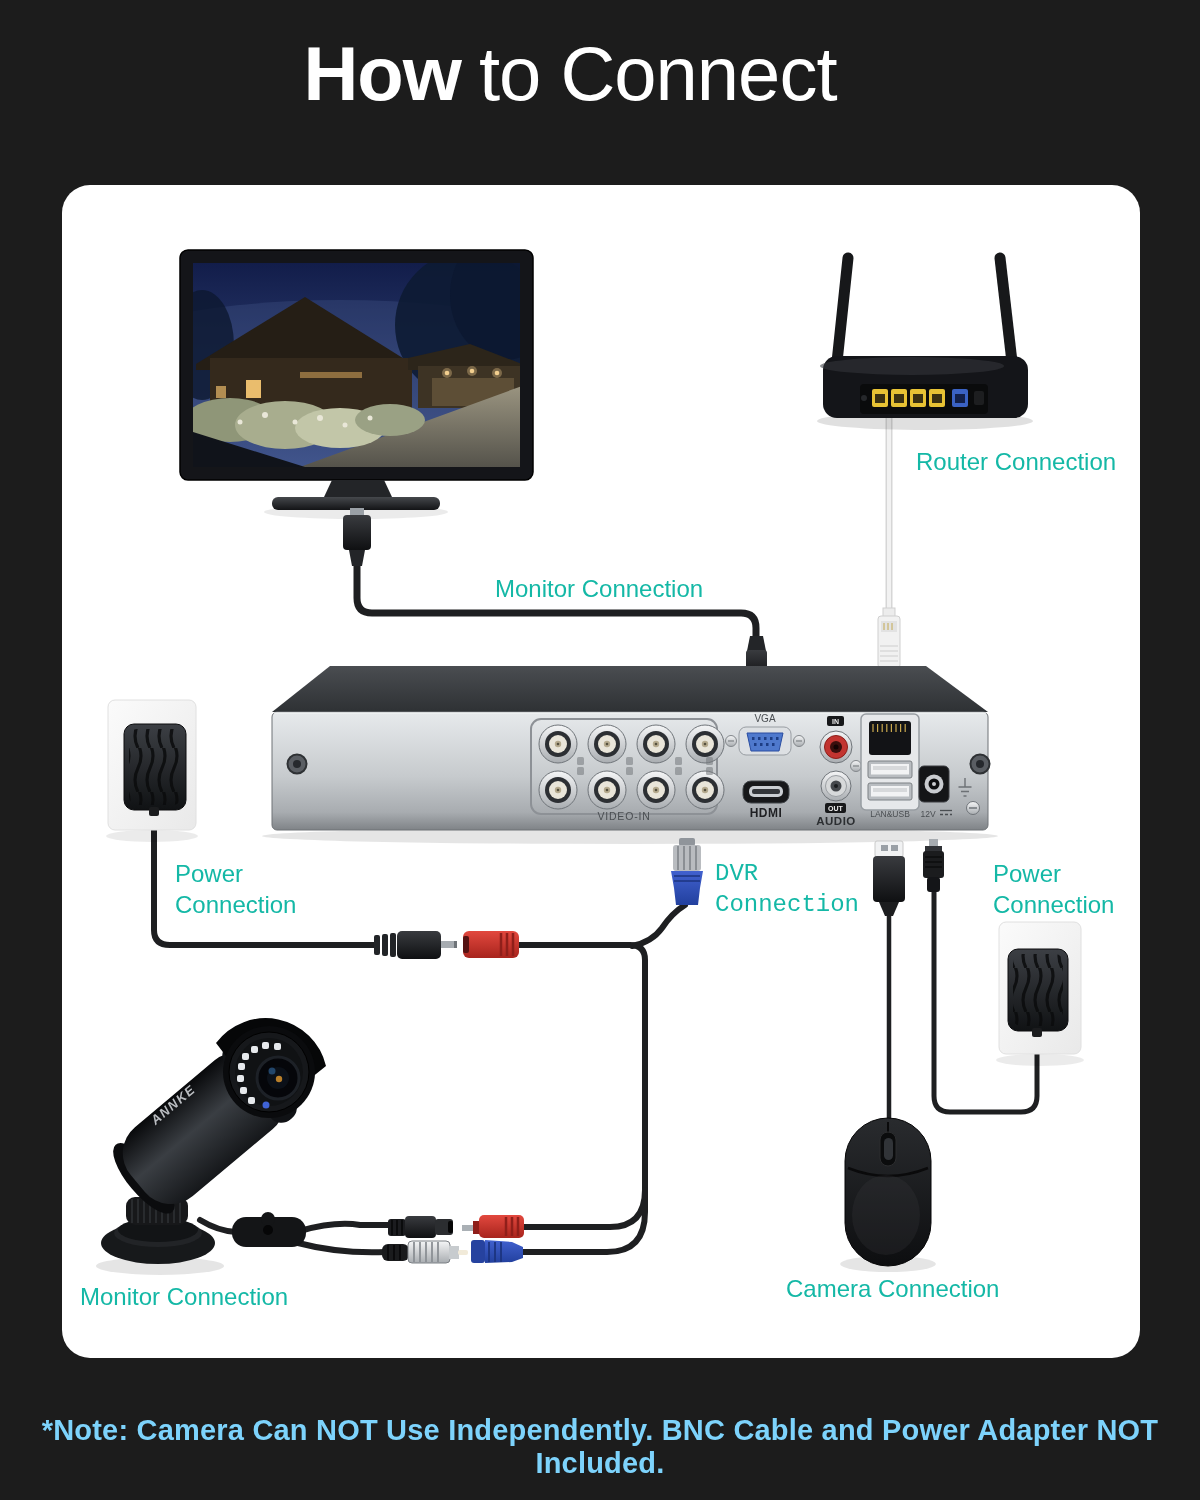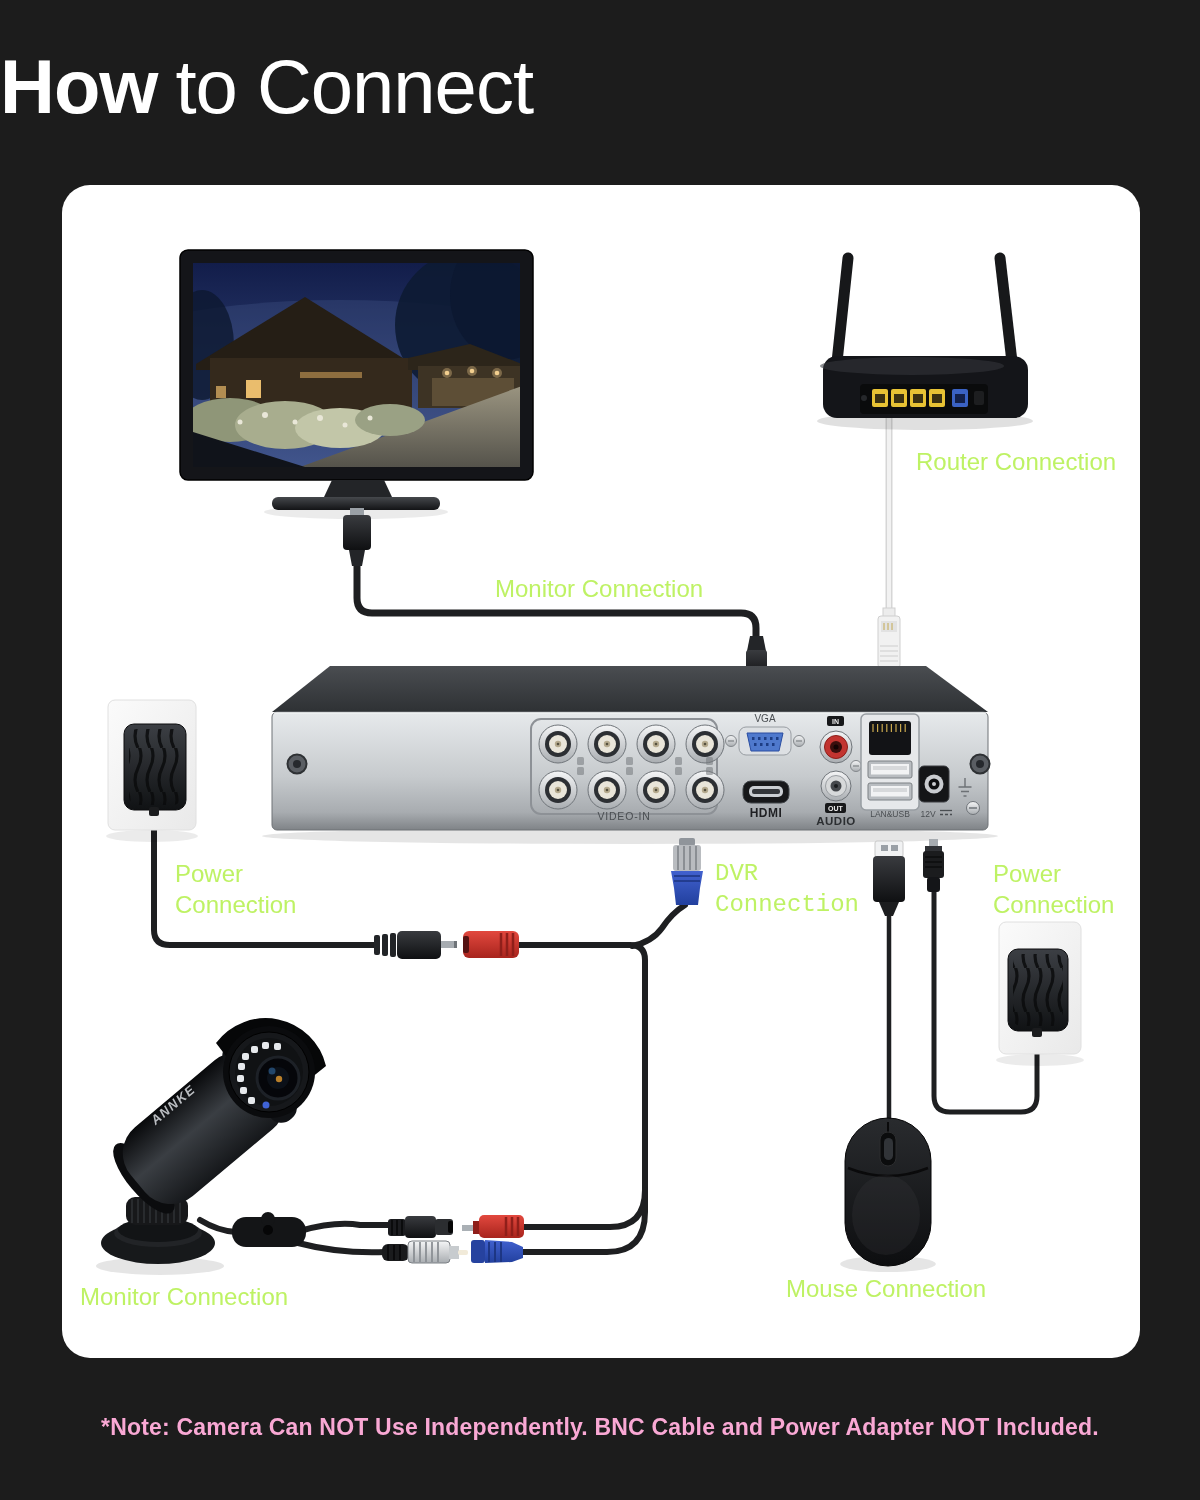--- a/index.html
+++ b/index.html
@@ -1,27 +1,27 @@
 <!DOCTYPE html>
 <html><head>
 <meta charset="utf-8">
 <style>
   html,body{margin:0;padding:0;background:#1c1c1c;}
   .stage{position:relative;width:1200px;height:1500px;background:#1c1c1c;overflow:hidden;
          font-family:"Liberation Sans",sans-serif;}
-  .title{position:absolute;top:43px;left:0;width:1140px;text-align:left;color:#ffffff;
+  .title{position:absolute;top:30px;left:0;width:1140px;text-align:center;color:#ffffff;
          font-size:76px;letter-spacing:-1px;}
   .title .b{font-weight:700;}
   .title .r{font-weight:400;margin-left:18px;}
   .panel{position:absolute;left:62px;top:185px;width:1078px;height:1173px;background:#ffffff;
          border-radius:28px;}
   svg.art{position:absolute;left:0;top:0;}
-  .lbl{position:absolute;font-size:24px;color:#bef264;line-height:31px;}
-  .note{position:absolute;top:1414px;left:0;width:1200px;text-align:center;color:#f9a8d4;
-        font-size:23px;font-weight:600;letter-spacing:.2px;}
+  .lbl{position:absolute;font-size:24px;color:#14b8a6;line-height:31px;}
+  .note{position:absolute;top:1414px;left:0;width:1200px;text-align:center;color:#7dd3fc;
+        font-size:29px;font-weight:600;letter-spacing:.2px;}
   svg text{font-family:"Liberation Sans",sans-serif;}
 </style>
 </head>
 <body>
 
 <div class="stage">
 
   <div class="title">
     <span class="b">How</span><span class="r">to Connect</span>
   </div>
@@ -505,17 +505,17 @@
     <div>Connection</div>
   </div>
   <div class="lbl" style="left:715px;top:858px;font-family:Liberation Mono, monospace;">
     <div>DVR</div>
     <div>Connection</div>
   </div>
   <div class="lbl" style="left:993px;top:858px;">
     <div>Power</div>
     <div>Connection</div>
   </div>
-  <div class="lbl" style="left:786px;top:1273px;">Mouse Connection</div>
+  <div class="lbl" style="left:786px;top:1273px;">Camera Connection</div>
   <div class="lbl" style="left:80px;top:1281px;">Monitor Connection</div>
 
   <div class="note">*Note: Camera Can NOT Use Independently. BNC Cable and Power Adapter NOT Included.</div>
 </div>
 
 </body></html>

